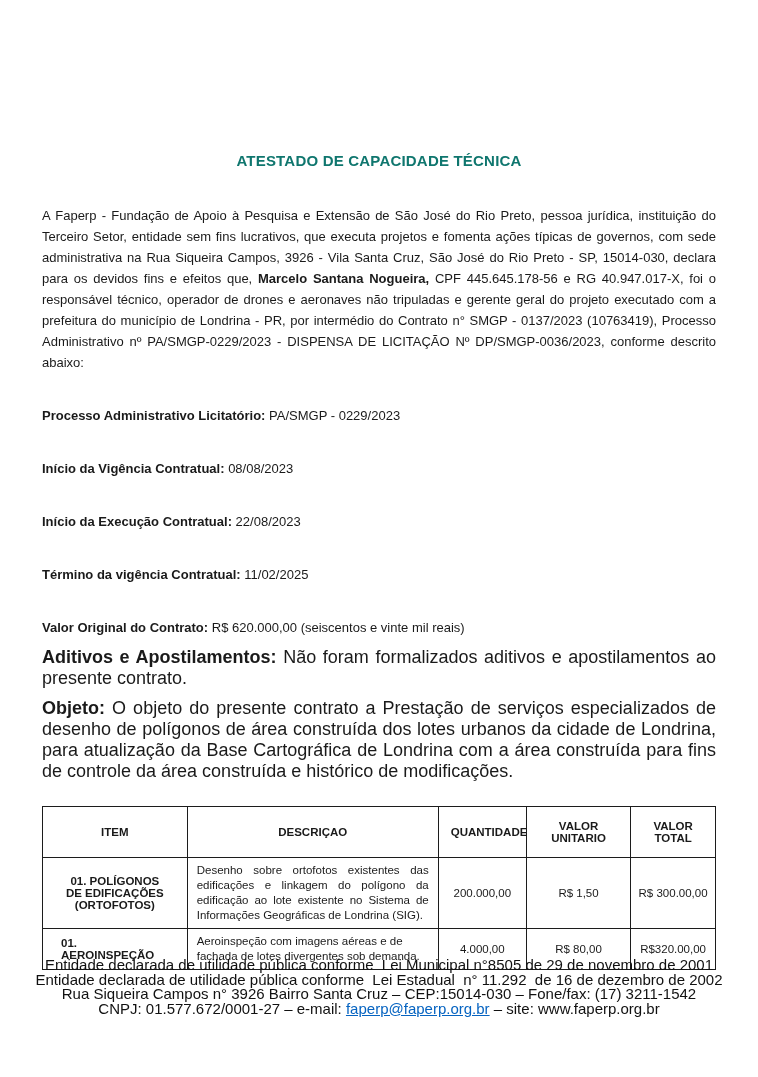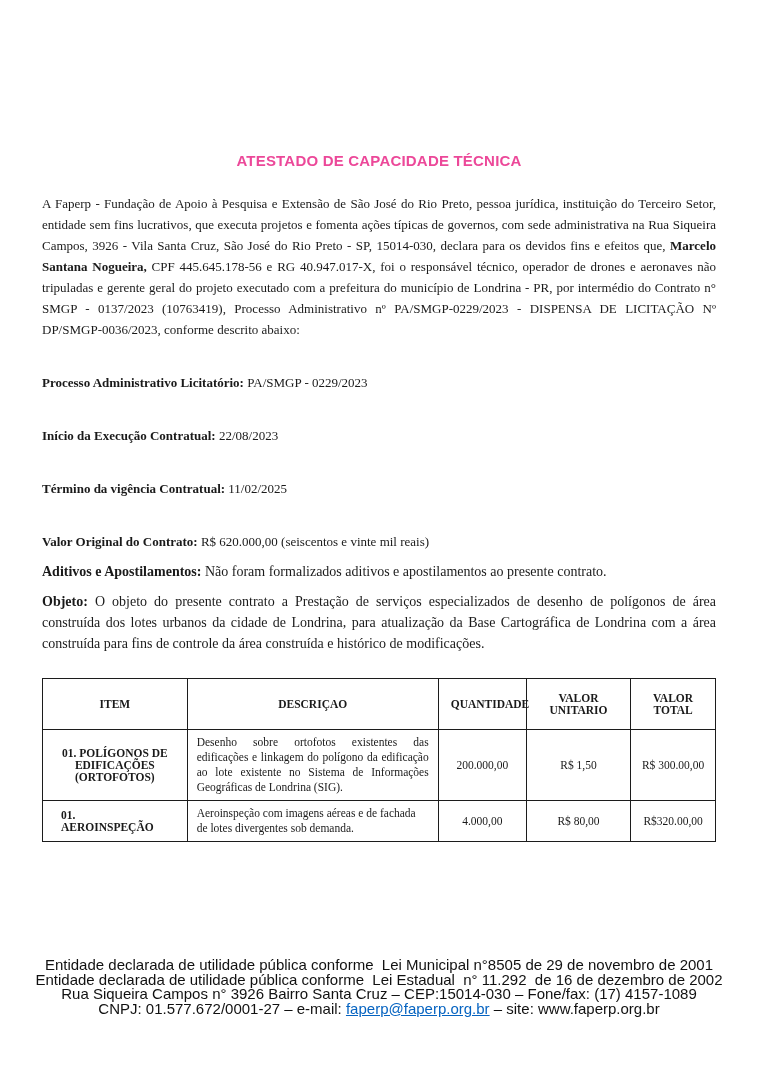--- a/index.html
+++ b/index.html
@@ -49,44 +49,43 @@
   }
   
   .doc-title {
     position: absolute;
     left: 0; right: 0;
     top: 152px;
     text-align: center;
     font-size: 15px;
     font-weight: 700;
     letter-spacing: 0.2px;
-    color: #ec4899;
+    color: #0f766e;
   }
   
   .content {
     position: absolute;
     left: 42px;
     right: 42px;
-    top: 193px;
-    font-family: Liberation Serif, serif;
+    top: 205px;
   }
   .intro {
     text-align: justify;
     font-size: 13px;
     line-height: 21px;
   }
   .details { margin-top: 12px; }
   .detail-line {
     font-size: 13px;
     line-height: 21px;
     margin-bottom: 5px;
     margin-top: 32px;
   }
   .detail-para {
-    font-size: 14px;
+    font-size: 18px;
     line-height: 21px;
     text-align: justify;
     margin-top: 9px;
     margin-bottom: 5px;
   }
   .detail-label { font-weight: 700; }
   
   .spec-table {
     width: 100%;
     border-collapse: collapse;
@@ -140,20 +139,21 @@
 
 
   <div class="doc-title">ATESTADO DE CAPACIDADE TÉCNICA</div>
 
   <div class="content">
 
     <p class="intro"><span>A Faperp - Fundação de Apoio à Pesquisa e Extensão de São José do Rio Preto, pessoa jurídica, instituição do Terceiro Setor, entidade sem fins lucrativos, que executa projetos e fomenta ações típicas de governos, com sede administrativa na Rua Siqueira Campos, 3926 - Vila Santa Cruz, São José do Rio Preto - SP, 15014-030, declara para os devidos fins e efeitos que, </span><b>Marcelo Santana Nogueira,</b><span> CPF 445.645.178-56 e RG 40.947.017-X, foi o responsável técnico, operador de drones e aeronaves não tripuladas e gerente geral do projeto executado com a prefeitura do município de Londrina - PR, por intermédio do Contrato n° SMGP - 0137/2023 (10763419), Processo Administrativo nº PA/SMGP-0229/2023 - DISPENSA DE LICITAÇÃO Nº DP/SMGP-0036/2023, conforme descrito abaixo:</span></p>
 
     <div class="details">
       <p class="detail-line"><b class="detail-label">Processo Administrativo Licitatório:</b><span> PA/SMGP - 0229/2023</span></p>
+      <p class="detail-line"><b class="detail-label">Início da Vigência Contratual:</b><span> 08/08/2023</span></p>
       <p class="detail-line"><b class="detail-label">Início da Execução Contratual:</b><span> 22/08/2023</span></p>
       <p class="detail-line"><b class="detail-label">Término da vigência Contratual:</b><span> 11/02/2025</span></p>
       <p class="detail-line"><b class="detail-label">Valor Original do Contrato:</b><span> R$ 620.000,00 (seiscentos e vinte mil reais)</span></p>
       <p class="detail-para"><b class="detail-label">Aditivos e Apostilamentos:</b><span> Não foram formalizados aditivos e apostilamentos ao presente contrato.</span></p>
       <p class="detail-para"><b class="detail-label">Objeto:</b><span> O objeto do presente contrato a Prestação de serviços especializados de desenho de polígonos de área construída dos lotes urbanos da cidade de Londrina, para atualização da Base Cartográfica de Londrina com a área construída para fins de controle da área construída e histórico de modificações.</span></p>
     </div>
 
     <table class="spec-table">
       <colgroup>
         <col class="col-item">
@@ -186,17 +186,17 @@
           <td class="cell-num">R$ 80,00</td>
           <td class="cell-num">R$320.00,00</td>
         </tr>
       </tbody>
     </table>
   </div>
 
   <div class="footer">
     <div><span>Entidade declarada de utilidade pública conforme  Lei Municipal n°8505 de 29 de novembro de 2001</span></div>
     <div><span>Entidade declarada de utilidade pública conforme  Lei Estadual  n° 11.292  de 16 de dezembro de 2002</span></div>
-    <div><span>Rua Siqueira Campos n° 3926 Bairro Santa Cruz – CEP:15014-030 – Fone/fax: (17) 4157-1089</span></div>
+    <div><span>Rua Siqueira Campos n° 3926 Bairro Santa Cruz – CEP:15014-030 – Fone/fax: (17) 3211-1542</span></div>
     <div><span>CNPJ: 01.577.672/0001-27 – e-mail: </span><span class="email-link" style="color:#0563c1">faperp@faperp.org.br</span><span> – site: www.faperp.org.br</span></div>
   </div>
 
 </div>
 
 </body></html>

